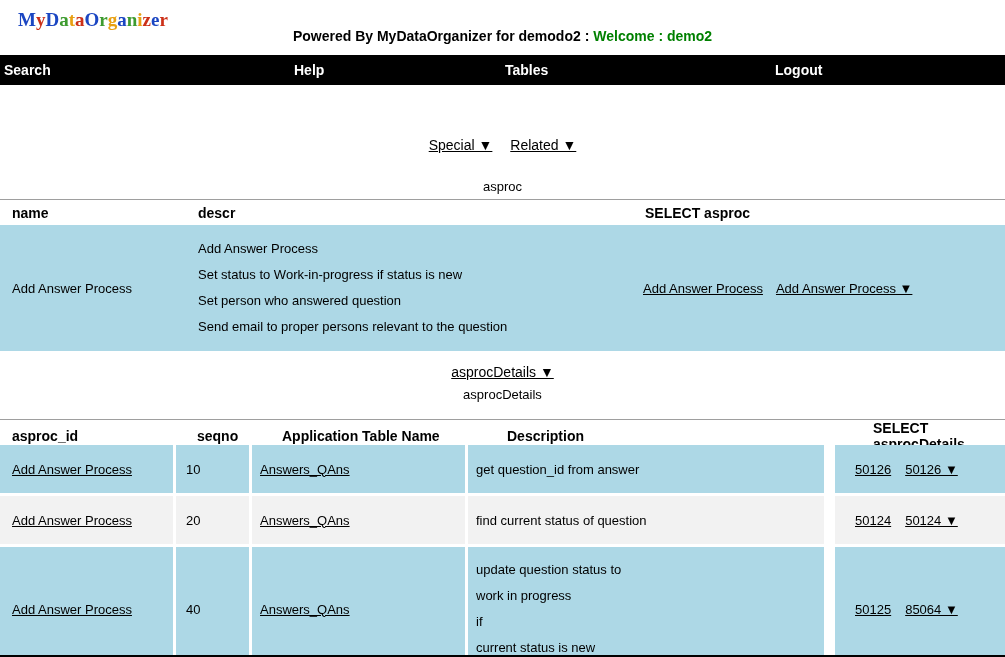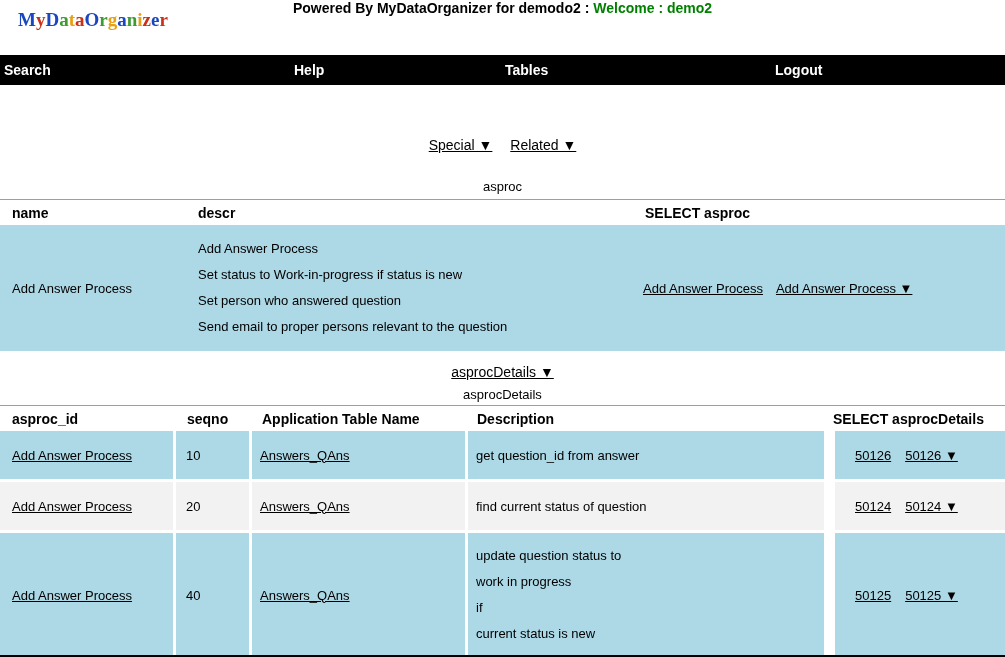--- a/index.html
+++ b/index.html
@@ -6,21 +6,21 @@
   body{
     width:1005px;height:657px;position:relative;overflow:hidden;
     background:#ffffff;font-family:"Liberation Sans",sans-serif;color:#000;
   }
   
   .header{height:55px;position:relative;background:#fff;}
   .logo{
     position:absolute;left:18px;top:9px;
     font-family:"Liberation Serif",serif;font-weight:bold;font-size:19px;letter-spacing:0px;
   }
-  .powered{ text-align:center;padding-top:0;font-weight:bold;font-size:14px; }
+  .powered{ text-align:center;padding-top:28px;font-weight:bold;font-size:14px; }
   .welcome{ color:#008000;margin-left:4px; }
   
   .navbar{height:30px;background:#000;position:relative;}
   .nav-item{
     position:absolute;top:0;line-height:30px;color:#fff;font-weight:bold;
     font-size:14px;cursor:pointer;white-space:nowrap;
   }
   .nav-search{left:4px;} .nav-help{left:294px;} .nav-tables{left:505px;text-align:center;} .nav-logout{left:775px;}
   
   .center-links{margin-top:52px;text-align:center;font-size:14px;height:16px;}
@@ -40,22 +40,22 @@
     display:grid;grid-template-columns:186px 447px 1fr;
     background:#ADD8E6;height:126px;align-items:center;font-size:13px;
   }
   .t1-name{padding-left:12px;}
   .t1-descr{padding-left:12px;}
   .t1-descr div{line-height:26px;}
   .t1-select{padding-left:10px;white-space:nowrap;}
   .t1-select .lnk{margin-right:13px;}
   
   .t2-header{
-    margin-top:3px;border-top:1px solid #9e9e9e;height:25px;
-    display:grid;grid-template-columns:173px 73px 213px 356px 1fr;column-gap:4px;
+    margin-top:17px;border-top:1px solid #9e9e9e;height:25px;
+    display:grid;grid-template-columns:173px 73px 213px 356px 1fr;column-gap:14px;
     align-items:center;font-weight:bold;font-size:14px;
   }
   .t2-rows{display:grid;row-gap:3px;background:#fff;}
   .t2-row{
     display:grid;grid-template-columns:173px 73px 213px 356px 1fr;column-gap:3px;
     font-size:13px;
   }
   .t2-row.blue>div{background:#ADD8E6;}
   .t2-row.gray>div{background:#f2f2f2;}
   .t2-row{height:48px;}
@@ -169,19 +169,19 @@
     <div class="cell c4">
       <div class="desc-lines">
         <div>update question status to</div>
         <div>work in progress</div>
         <div>if</div>
         <div>current status is new</div>
       </div>
     </div>
     <div class="cell c5">
       <span class="lnk">50125</span>
-        <span class="lnk">50125 ▼</span>
+        <span class="lnk">85064 ▼</span>
     </div>
   </div>
 
 </div>
 
 <div class="bottom-bar"></div>
 
 </body></html>

